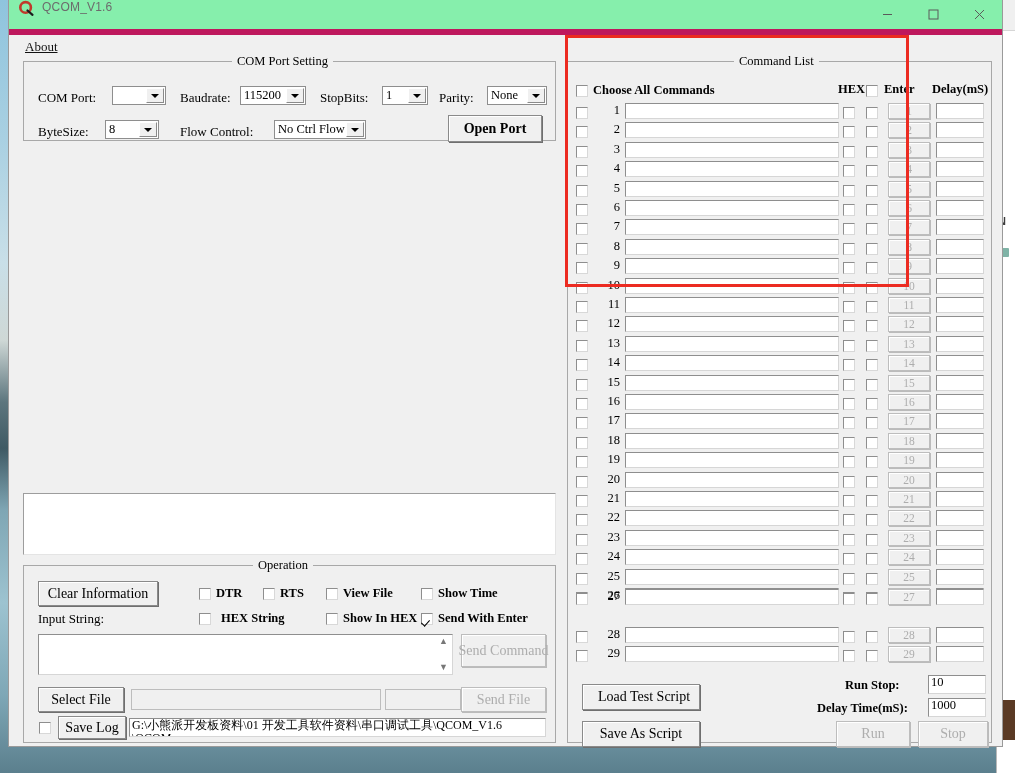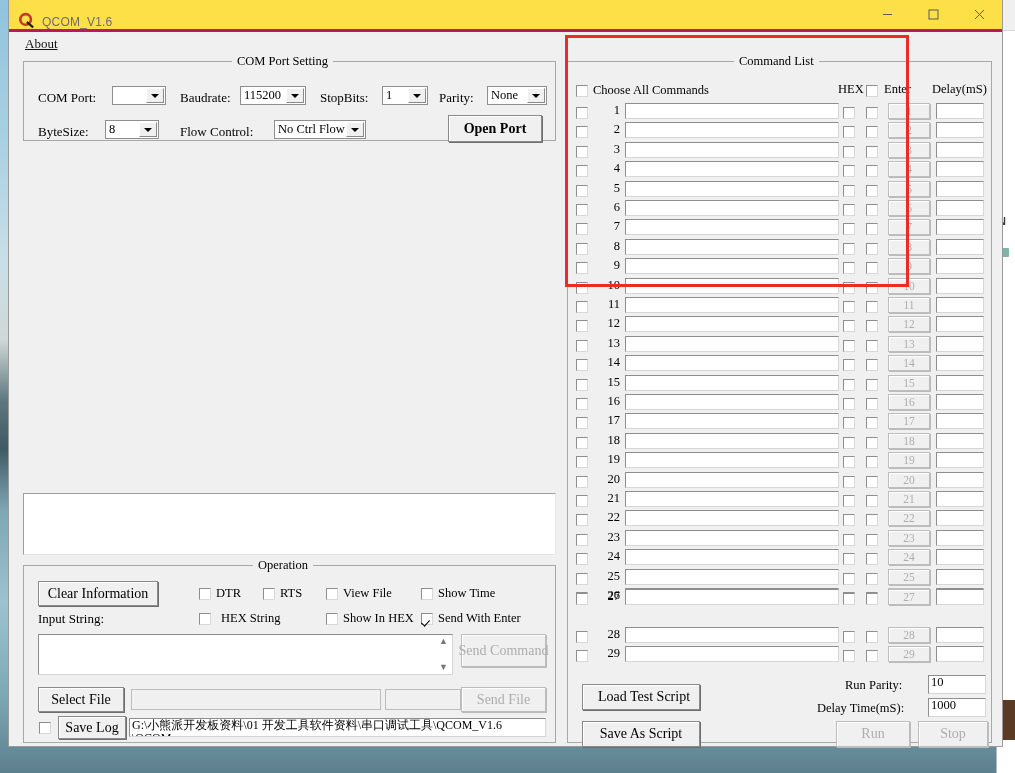--- a/index.html
+++ b/index.html
@@ -38,23 +38,23 @@
   #app-window {
     position: absolute; left: 8px; top: 0; width: 995px; height: 747px;
     background: #f0f0f0;
     border: 1px solid #9a9a9a;
     border-top: none;
     box-sizing: border-box;
   }
 
   
   #titlebar {
-    height: 29px; background: #fde047;
-    display: flex; align-items: flex-end;
-    border-bottom: 3px solid #be185d;
+    height: 29px; background: #86efac;
+    display: flex; align-items: flex-start;
+    border-bottom: 6px solid #be185d;
     position: relative;
   }
   #app-icon {
     width: 17px; height: 17px; margin-left: 9px; margin-right: 7px;
     position: relative; flex: none;
   }
   #app-icon svg { display:block; }
   #app-title {
     font-family: "Liberation Sans", sans-serif;
     font-size: 12px; color: #6c6c6c; letter-spacing: .2px;
@@ -89,21 +89,21 @@
     border: 1px solid #a8a8a8;
     box-sizing: border-box;
   }
   .group > .legend {
     position: absolute; top: -8px; background: #f0f0f0;
     padding: 0 5px; font-size: 12.5px; color: #000; white-space: nowrap;
   }
 
   
   .lbl { font-size: 13px; color: #000; white-space: nowrap; }
-  .lbl-sm { font-size: 12.5px; }
+  .lbl-sm { font-size: 12.5px; font-weight: bold; }
 
   .tbox {
     background: #fff;
     border: 1px solid #8e8e8e;
     border-right-color: #d6d6d6; border-bottom-color: #d6d6d6;
     box-sizing: border-box;
     font-size: 12.5px; color: #000;
     padding: 0 2px;
     line-height: 1;
     font-family: "Liberation Serif", serif;
@@ -626,21 +626,21 @@
             <span class="cb rh"></span>
             <span class="cb re"></span>
             <span class="btn disabled rb">29</span>
             <span class="tbox rd"><span></span></span>
           </div>
         </div>
 
       <div class="btn" style="position:absolute; left:14px; top:622px; width:118px; height:26px;padding-left:6px;">Load Test Script</div>
       <div class="btn" style="position:absolute; left:14px; top:659px; width:118px; height:26px;">Save As Script</div>
 
-      <span class="lbl lbl-sm" style="position:absolute; left:277px; top:616px;">Run Parity:</span>
+      <span class="lbl lbl-sm" style="position:absolute; left:277px; top:616px;">Run Stop:</span>
       <div class="tbox" style="position:absolute; left:360px; top:613px; width:58px; height:19px;">
         <span>10</span>
       </div>
       <span class="lbl lbl-sm" style="position:absolute; left:249px; top:639px;">Delay Time(mS):</span>
       <div class="tbox" style="position:absolute; left:360px; top:636px; width:58px; height:19px;">
         <span>1000</span>
       </div>
 
       <div class="btn disabled" style="position:absolute; left:268px; top:659px; width:74px; height:26px;">Run</div>
       <div class="btn disabled" style="position:absolute; left:350px; top:659px; width:70px; height:26px;">Stop</div>

